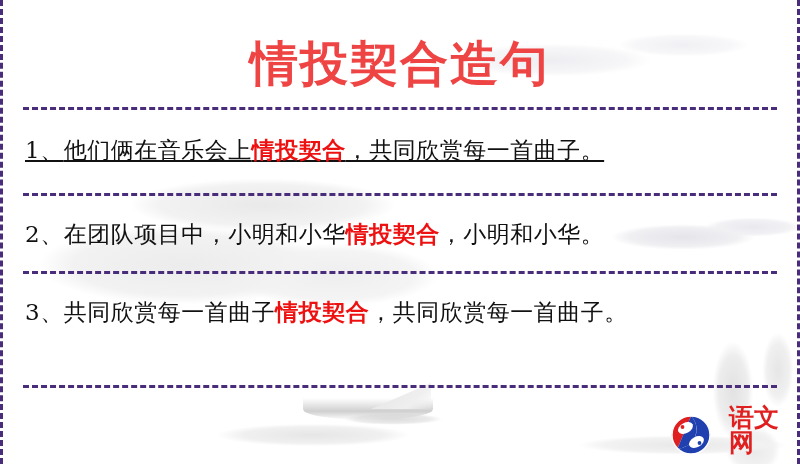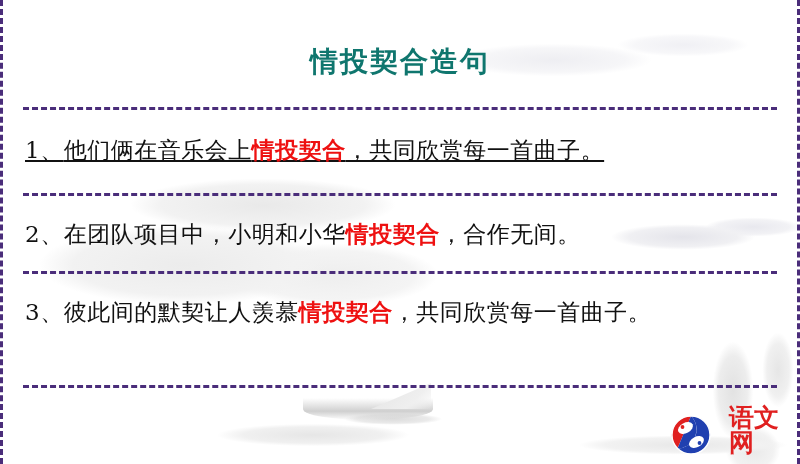--- a/index.html
+++ b/index.html
@@ -83,25 +83,25 @@
     left: 560px; top: 425px;
     width: 240px; height: 40px;
     background: radial-gradient(ellipse 130px 12px at 120px 20px, #e8e8e8 0%, #f2f2f2 60%, rgba(255,255,255,0) 80%);
   }
 
   
   .content { position: relative; z-index: 2; }
 
   .title {
     text-align: center;
-    font-size: 28px;
+    font-size: 48px;
     font-weight: bold;
-    color: #0f766e;
+    color: #ef4444;
     letter-spacing: 2px;
-    margin: 16px;
+    margin: 4px;
     position: absolute;
     top: 28px;
     left: 0;
     right: 0;
     line-height: 1.3;
     font-family: "DejaVu Serif", "Liberation Serif", serif;
   }
 
   .divider {
     position: absolute;
@@ -179,27 +179,27 @@
 
     <div class="divider d1"></div>
 
     <div class="sentence s1">
       <span>1、</span><span>他们俩在音乐会上</span><span class="kw">情投契合</span><span>，共同欣赏每一首曲子。</span>
     </div>
 
     <div class="divider d2"></div>
 
     <div class="sentence s2">
-      <span>2、</span><span>在团队项目中，小明和小华</span><span class="kw">情投契合</span><span>，合作无间。</span>
+      <span>2、</span><span>在团队项目中，小明和小华</span><span class="kw">情投契合</span><span>，小明和小华。</span>
     </div>
 
     <div class="divider d3"></div>
 
     <div class="sentence s3">
-      <span>3、</span><span>彼此间的默契让人羡慕</span><span class="kw">情投契合</span><span>，共同欣赏每一首曲子。</span>
+      <span>3、</span><span>共同欣赏每一首曲子</span><span class="kw">情投契合</span><span>，共同欣赏每一首曲子。</span>
     </div>
 
     <div class="divider d4"></div>
 
     <div class="logo">
       <svg class="logo-mark" viewBox="0 0 40 40">
         <circle cx="20" cy="20" r="19" fill="#ffffff"></circle>
         <path d="M20 1 A19 19 0 0 0 6.5 33.5 Z" fill="#e02020"></path>
         <path d="M20 1 A19 19 0 0 1 6.5 33.5 Z" fill="#2040b0"></path>
         <path d="M20 1 A19 19 0 0 1 33.5 6.5 A19 19 0 0 1 20 39 A19 19 0 0 1 6.5 33.5 A19 19 0 0 0 20 1 Z" fill="#2040b0"></path>

